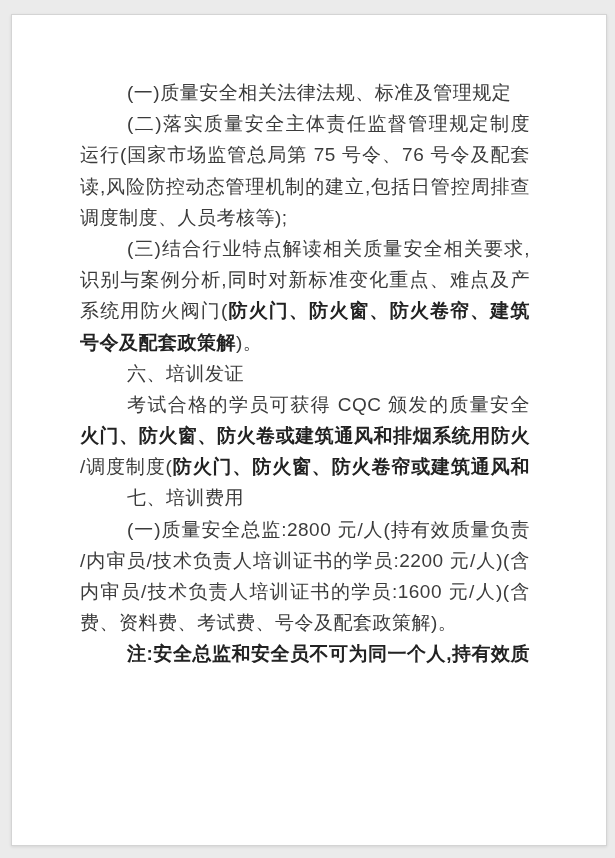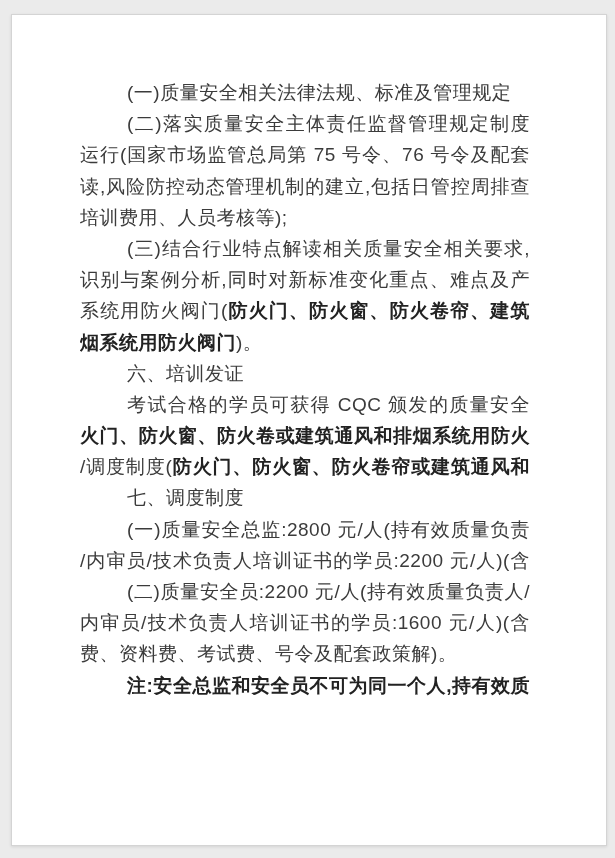--- a/index.html
+++ b/index.html
@@ -56,31 +56,30 @@
 </head>
 <body>
 
 <div class="viewer">
   <div class="page">
     <div class="content">
         <div class="line indent"><span>(一)质量安全相关法律法规、标准及管理规定详解;</span></div>
         <div class="line indent just"><span>(二)落实质量安全主体责任监督管理规定制度建立及</span></div>
         <div class="line just"><span>运行(国家市场监管总局第 75 号令、76 号令及配套政策解</span></div>
         <div class="line just"><span>读,风险防控动态管理机制的建立,包括日管控周排查及月</span></div>
-        <div class="line"><span>培训费用、人员考核等);</span></div>
+        <div class="line"><span>调度制度、人员考核等);</span></div>
         <div class="line indent just"><span>(三)结合行业特点解读相关质量安全相关要求,风险</span></div>
         <div class="line just"><span>识别与案例分析,同时对新标准变化重点、难点及产品发展</span></div>
         <div class="line just"><span>系统用防火阀门(</span><span class="b">防火门、防火窗、防火卷帘、建筑通风和排</span></div>
-        <div class="line"><span class="b">烟系统用防火阀门</span><span>)。</span></div>
+        <div class="line"><span class="b">号令及配套政策解</span><span>)。</span></div>
         <div class="line indent"><span>六、培训发证</span></div>
         <div class="line indent just"><span>考试合格的学员可获得 CQC 颁发的质量安全总监(</span></div>
         <div class="line just"><span class="b">火门、防火窗、防火卷或建筑通风和排烟系统用防火阀门</span></div>
         <div class="line just"><span>/调度制度(</span><span class="b">防火门、防火窗、防火卷帘或建筑通风和排烟</span></div>
-        <div class="line indent"><span>七、调度制度</span></div>
+        <div class="line indent"><span>七、培训费用</span></div>
         <div class="line indent just"><span>(一)质量安全总监:2800 元/人(持有效质量负责人</span></div>
         <div class="line just"><span>/内审员/技术负责人培训证书的学员:2200 元/人)(含培</span></div>
-        <div class="line indent just"><span>(二)质量安全员:2200 元/人(持有效质量负责人/</span></div>
         <div class="line just"><span>内审员/技术负责人培训证书的学员:1600 元/人)(含培训</span></div>
         <div class="line"><span>费、资料费、考试费、号令及配套政策解)。</span></div>
         <div class="line indent just"><span class="b">注:安全总监和安全员不可为同一个人,持有效质量负</span></div>
       </div>
   </div>
 </div>
 
 </body></html>

